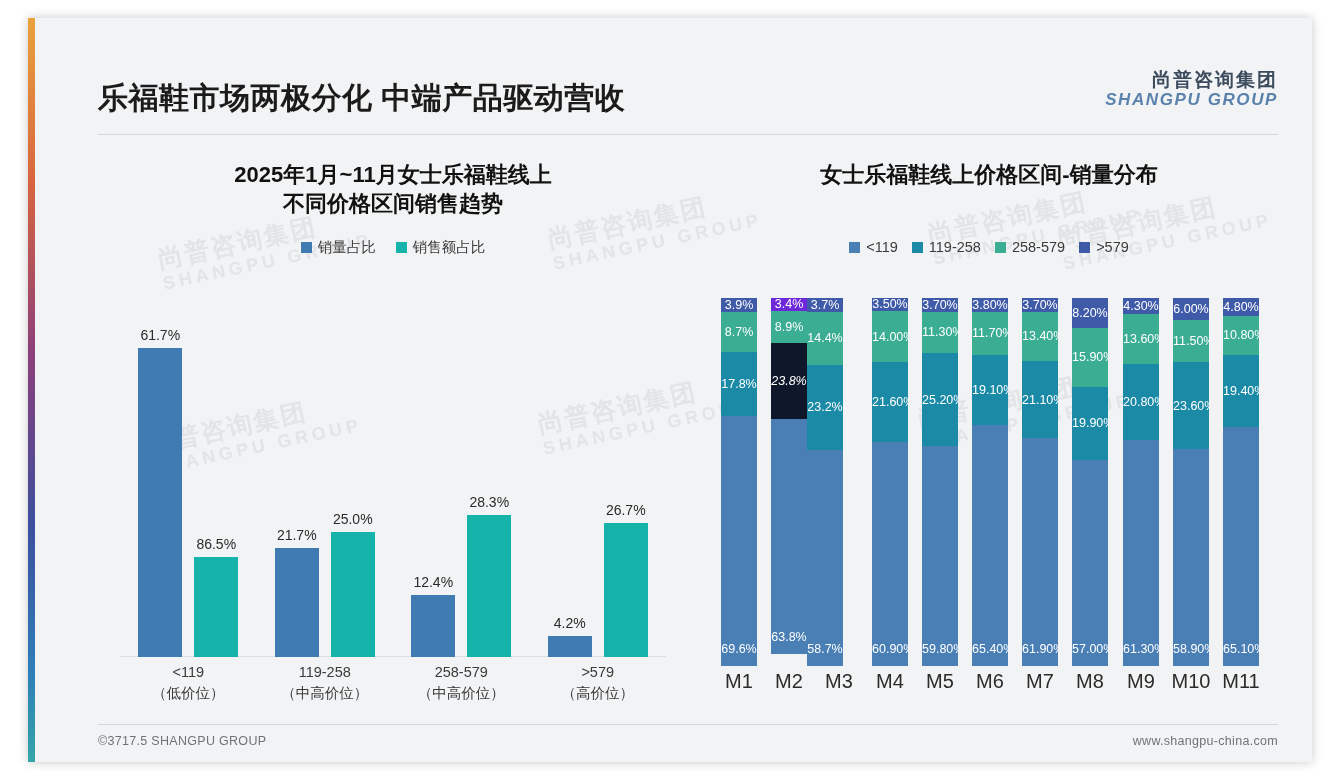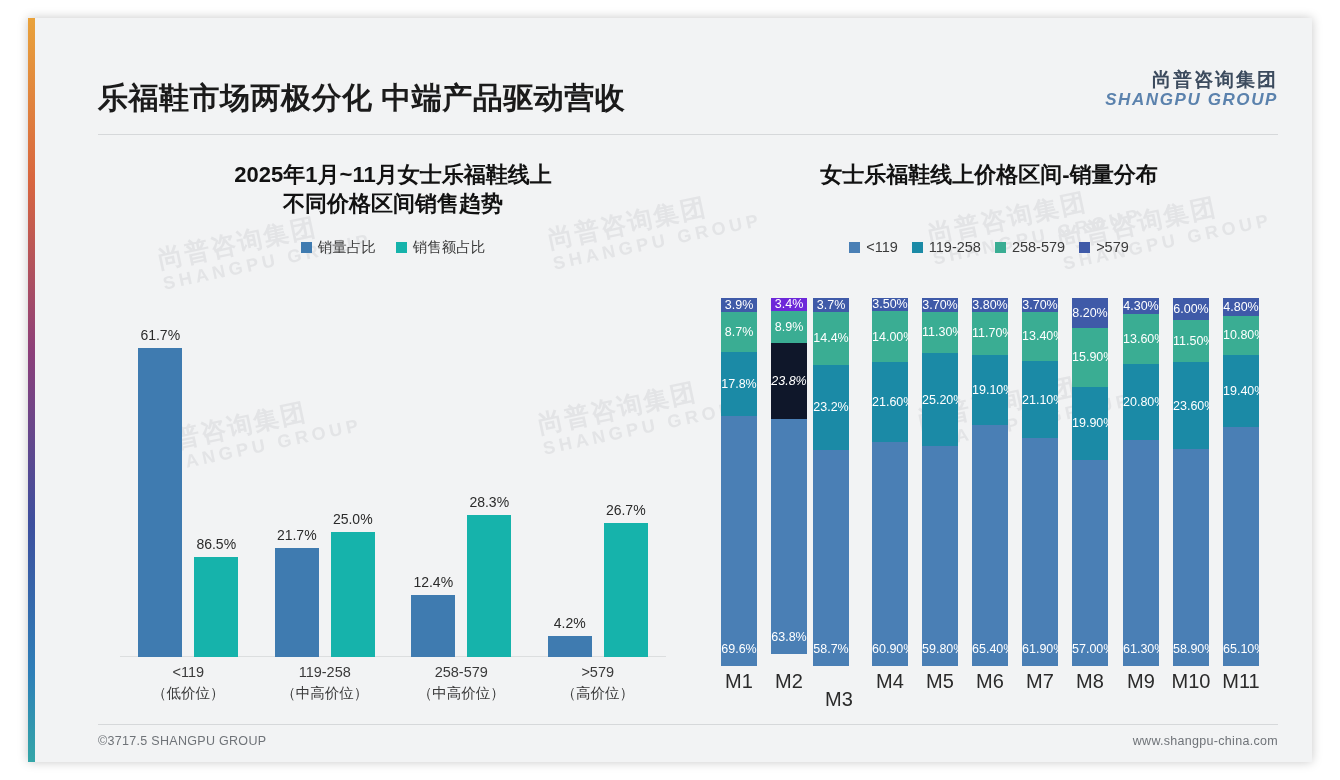--- a/index.html
+++ b/index.html
@@ -416,21 +416,21 @@
           <div class="seg" style="background: rgb(58, 173, 147); height: 32.752px;">
             <div class="seg-label">8.9%</div>
           </div>
           <div class="seg" style="background: #0f172a; height: 76px; font-style: italic;">
             <div class="seg-label">23.8%</div>
           </div>
           <div class="seg" style="background: rgb(74, 127, 181); height: 234.784px;">
             <div class="seg-label bottom-anchored">63.8%</div>
           </div>
         </div>
-        <div class="sbar" style="left: 99px;">
+        <div class="sbar" style="left: 93px;">
           <div class="seg" style="background: rgb(63, 90, 168); height: 13.616px;">
             <div class="seg-label">3.7%</div>
           </div>
           <div class="seg" style="background: rgb(58, 173, 147); height: 52.992px;">
             <div class="seg-label">14.4%</div>
           </div>
           <div class="seg" style="background: rgb(27, 138, 166); height: 85.376px;">
             <div class="seg-label">23.2%</div>
           </div>
           <div class="seg" style="background: rgb(74, 127, 181); height: 216.016px;">
@@ -546,21 +546,21 @@
             <div class="seg-label">19.40%</div>
           </div>
           <div class="seg" style="background: rgb(74, 127, 181); height: 239.568px;">
             <div class="seg-label bottom-anchored">65.10%</div>
           </div>
         </div>
       </div>
     <div id="stacked-xaxis">
         <div class="sxtick" style="left: 3px;">M1</div>
         <div class="sxtick" style="left: 53px;">M2</div>
-        <div class="sxtick" style="left: 103px; margin-top: 18px;">M3</div>
+        <div class="sxtick" style="left: 103px;">M3</div>
         <div class="sxtick" style="left: 154px;">M4</div>
         <div class="sxtick" style="left: 204px;">M5</div>
         <div class="sxtick" style="left: 254px;">M6</div>
         <div class="sxtick" style="left: 304px;">M7</div>
         <div class="sxtick" style="left: 354px;">M8</div>
         <div class="sxtick" style="left: 405px;">M9</div>
         <div class="sxtick" style="left: 455px;">M10</div>
         <div class="sxtick" style="left: 505px;">M11</div>
       </div>
   </div>

